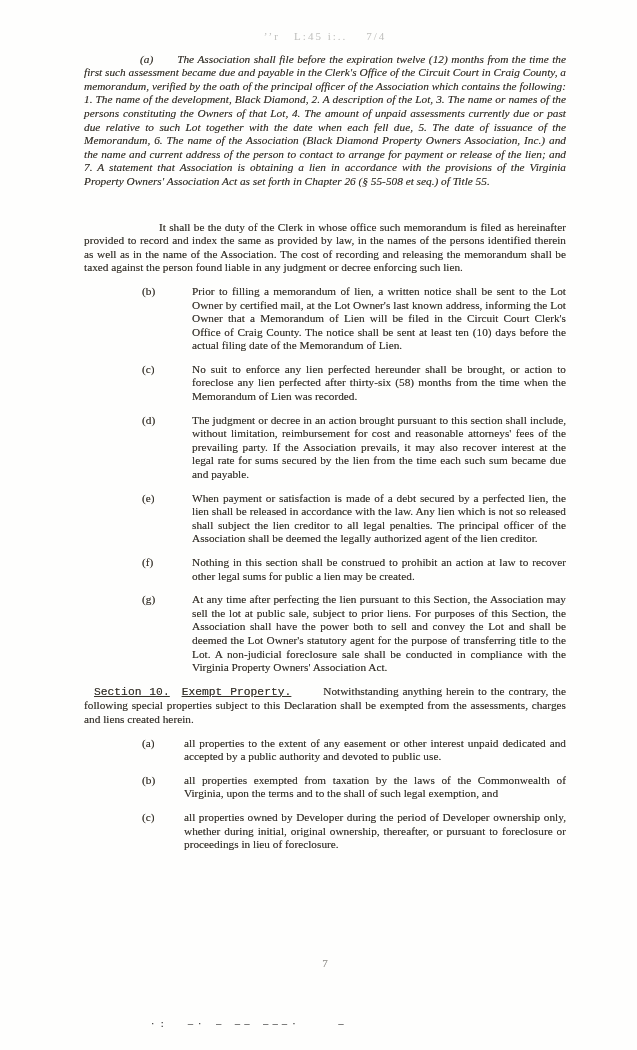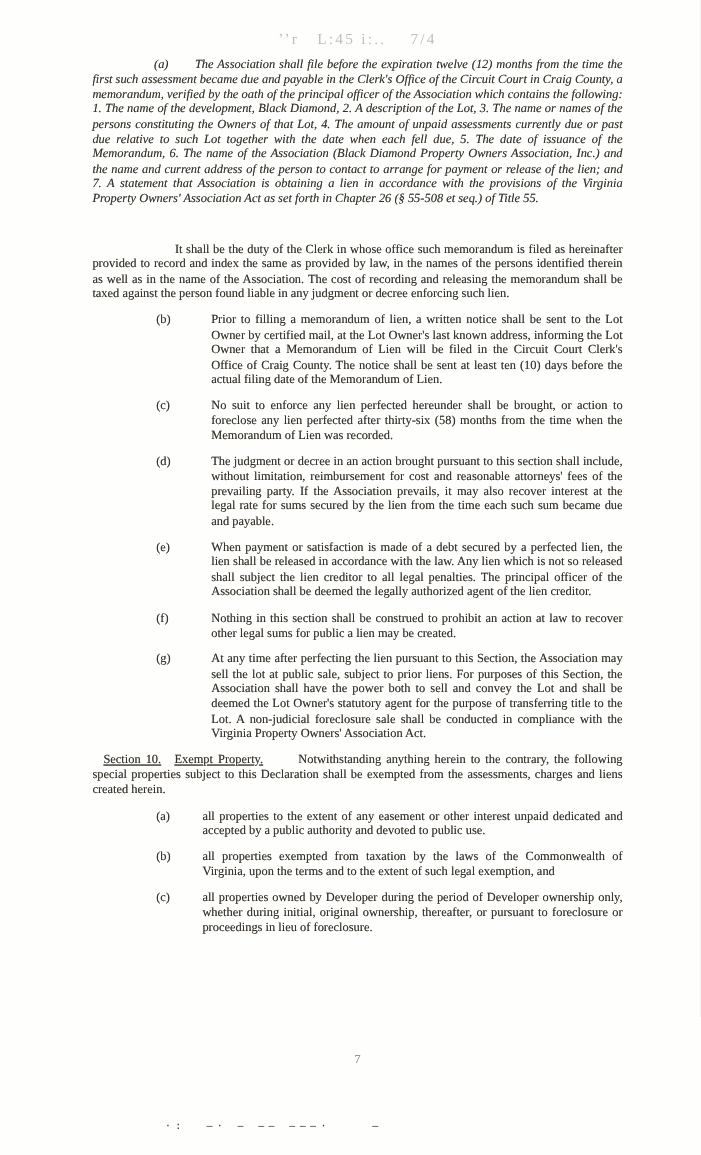--- a/index.html
+++ b/index.html
@@ -14,33 +14,33 @@
     text-shadow:0 0 .6px rgba(55,50,40,.55);
   }
   .content{
     position:absolute;left:84px;top:0;width:482px;
     font-size:11.3px;line-height:13.6px;text-align:justify;
   }
   .stamp{
     margin-top:30px;margin-bottom:9px;
     text-align:center;
     color:#8a8a86;opacity:.55;
-    font-size:14px;letter-spacing:2px;
+    font-size:11px;letter-spacing:2px;
     text-shadow:none;
     filter:blur(.4px);
     white-space:pre;
   }
   p{margin:0 0 10px 0;}
   .para-a{text-indent:56px;font-style:italic;}
   .para-a .plabel{margin-right:24px;}
   .para-clerk{text-indent:75px;margin-top:32px;}
   .item{position:relative;margin:0 0 10px 108px;text-align:justify;}
   .item .ilabel{position:absolute;left:-50px;top:0;text-indent:0;}
   .sec{text-indent:10px;}
-  .sec .u{text-decoration:underline;}
+  .sec .u{text-decoration:underline;font-family:Liberation Mono, monospace;}
   .sec .seclabel{margin-right:12px;}
   .sec .sectitle{margin-right:32px;}
   .list2 .item{margin-left:100px;}
   .list2 .item .ilabel{left:-42px;}
   .pageno{
     position:absolute;top:957px;left:84px;width:482px;
     text-align:center;font-size:11px;color:#55524c;opacity:.6;
     filter:blur(.3px);
   }
   .footmarks{
@@ -89,21 +89,21 @@
 
     <p class="sec"><span class="u seclabel">Section 10.</span><span class="u sectitle">Exempt Property.</span><span>Notwithstanding anything herein to the contrary, the following special properties subject to this Declaration shall be exempted from the assessments, charges and liens created herein.</span></p>
 
     <div class="list2">
       <div class="item">
         <span class="ilabel">(a)</span>
         <span>all properties to the extent of any easement or other interest unpaid dedicated and accepted by a public authority and devoted to public use.</span>
       </div>
       <div class="item">
         <span class="ilabel">(b)</span>
-        <span>all properties exempted from taxation by the laws of the Commonwealth of Virginia, upon the terms and to the extent of such legal exemption, and</span>
+        <span>all properties exempted from taxation by the laws of the Commonwealth of Virginia, upon the terms and to the shall of such legal exemption, and</span>
       </div>
       <div class="item">
         <span class="ilabel">(c)</span>
         <span>all properties owned by Developer during the period of Developer ownership only, whether during initial, original ownership, thereafter, or pursuant to foreclosure or proceedings in lieu of foreclosure.</span>
       </div>
     </div>
 
   </div>
 
   <div class="pageno">7</div>

